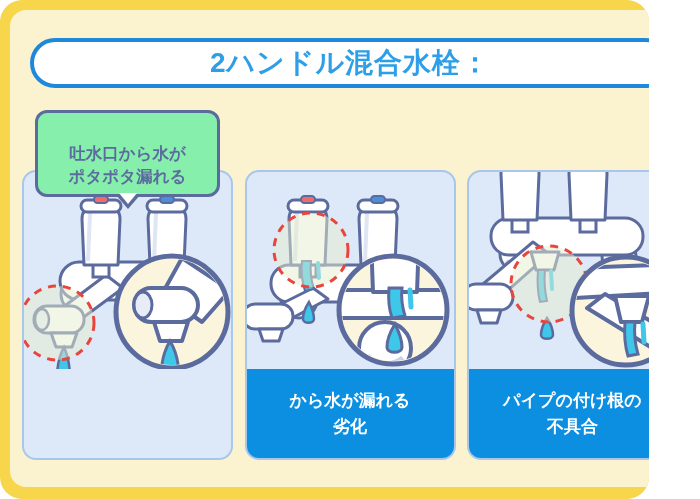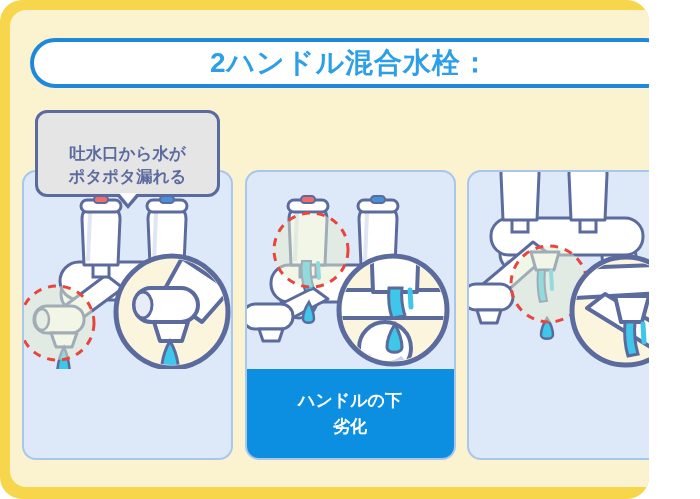--- a/index.html
+++ b/index.html
@@ -36,21 +36,21 @@
   .cause-footer{
     position:absolute;left:-2px;right:-2px;bottom:-2px;height:91px;
     background:#0C8FE0;border:2px solid #4579CF;border-top:none;
     border-radius:0 0 14px 14px;
     display:flex;align-items:center;justify-content:center;text-align:center;
     color:#ffffff;font-weight:bold;font-size:17px;line-height:1.5;
     white-space:pre-line;
   }
   .bubble{
     position:absolute;left:13px;right:13px;top:0;z-index:3;
-    background:#e5e5e5;border:3px solid #5C6B9E;border-radius:12px;
+    background:#86efac;border:3px solid #5C6B9E;border-radius:12px;
     padding:7px 2px;text-align:center;
     color:#5C6B9E;font-weight:bold;font-size:16.5px;line-height:1.35;
     white-space:pre-line;
   }
   .bubble::before{
     content:"";position:absolute;left:50%;bottom:-15px;transform:translateX(-50%);
     border:13px solid transparent;border-bottom:0;border-top:15px solid #5C6B9E;
   }
   .bubble::after{
     content:"";position:absolute;left:50%;bottom:-10px;transform:translateX(-50%);
@@ -179,21 +179,21 @@
                 <path d="M126 120 L124 66 Q124 56 134 54 L162 54 Q172 56 172 66 L170 120 Z" fill="#ffffff" stroke="#5C6B9E" stroke-width="4" stroke-linejoin="round"></path>
                 <circle cx="138" cy="176" r="26" fill="#ffffff" stroke="#5C6B9E" stroke-width="4"></circle>
                 <path d="M120 184 A26 26 0 0 0 156 186" fill="none" stroke="#C9D3E8" stroke-width="6"></path>
                 <path d="M142 116 C141 127 142 137 145 146 L158 144 C155 134 154 125 155 116 Z" fill="#3EC7E9" stroke="#5C6B9E" stroke-width="3"></path>
                 <path d="M163 118 L164 135" stroke="#3EC7E9" stroke-width="5" stroke-linecap="round" fill="none"></path>
                 <path d="M148 152 C143 160 140 168 140 175 C140 182 155 182 155 175 C155 168 152 160 148 152 Z" fill="#3EC7E9" stroke="#5C6B9E" stroke-width="3"></path>
               </g>
             </g>
           </svg>
           <div class="cause-footer">
-            <span>ハンドルの下
+            <span>から水が漏れる
 劣化</span>
           </div>
         </div>
       </div>
 
       <div class="card">
         <div class="panel">
           <svg width="207" height="197" viewBox="0 0 207 197">
             <g>
               <circle cx="48" cy="82" r="17" fill="#ffffff" stroke="#5C6B9E" stroke-width="3"></circle>
@@ -232,18 +232,22 @@
               <g clip-path="url(#mag3)">
                 <polygon points="104,96 212,92 212,120 104,126" fill="#ffffff" stroke="#5C6B9E" stroke-width="4" stroke-linejoin="round"></polygon>
                 <polygon points="118,136 136,122 210,166 196,184" fill="#ffffff" stroke="#5C6B9E" stroke-width="4" stroke-linejoin="round"></polygon>
                 <path d="M146 124 L180 124 L173 150 L152 150 Z" fill="#ffffff" stroke="#5C6B9E" stroke-width="4" stroke-linejoin="round"></path>
                 <path d="M156 150 C155 162 156 174 159 184 L169 182 C166 172 165 160 166 150 Z" fill="#3EC7E9" stroke="#5C6B9E" stroke-width="3"></path>
                 <path d="M174 152 L175 170" stroke="#3EC7E9" stroke-width="5" stroke-linecap="round" fill="none"></path>
                 <path d="M163 196 C159 203 157 209 157 213 C157 218 169 218 169 213 C169 209 167 203 163 196 Z" fill="#3EC7E9" stroke="#5C6B9E" stroke-width="3"></path>
               </g>
             </g>
           </svg>
+          <div class="cause-footer">
+            <span>パイプの付け根の
+不具合</span>
+          </div>
         </div>
       </div>
 
     </div>
   </div>
 </div>
 
 </body></html>

